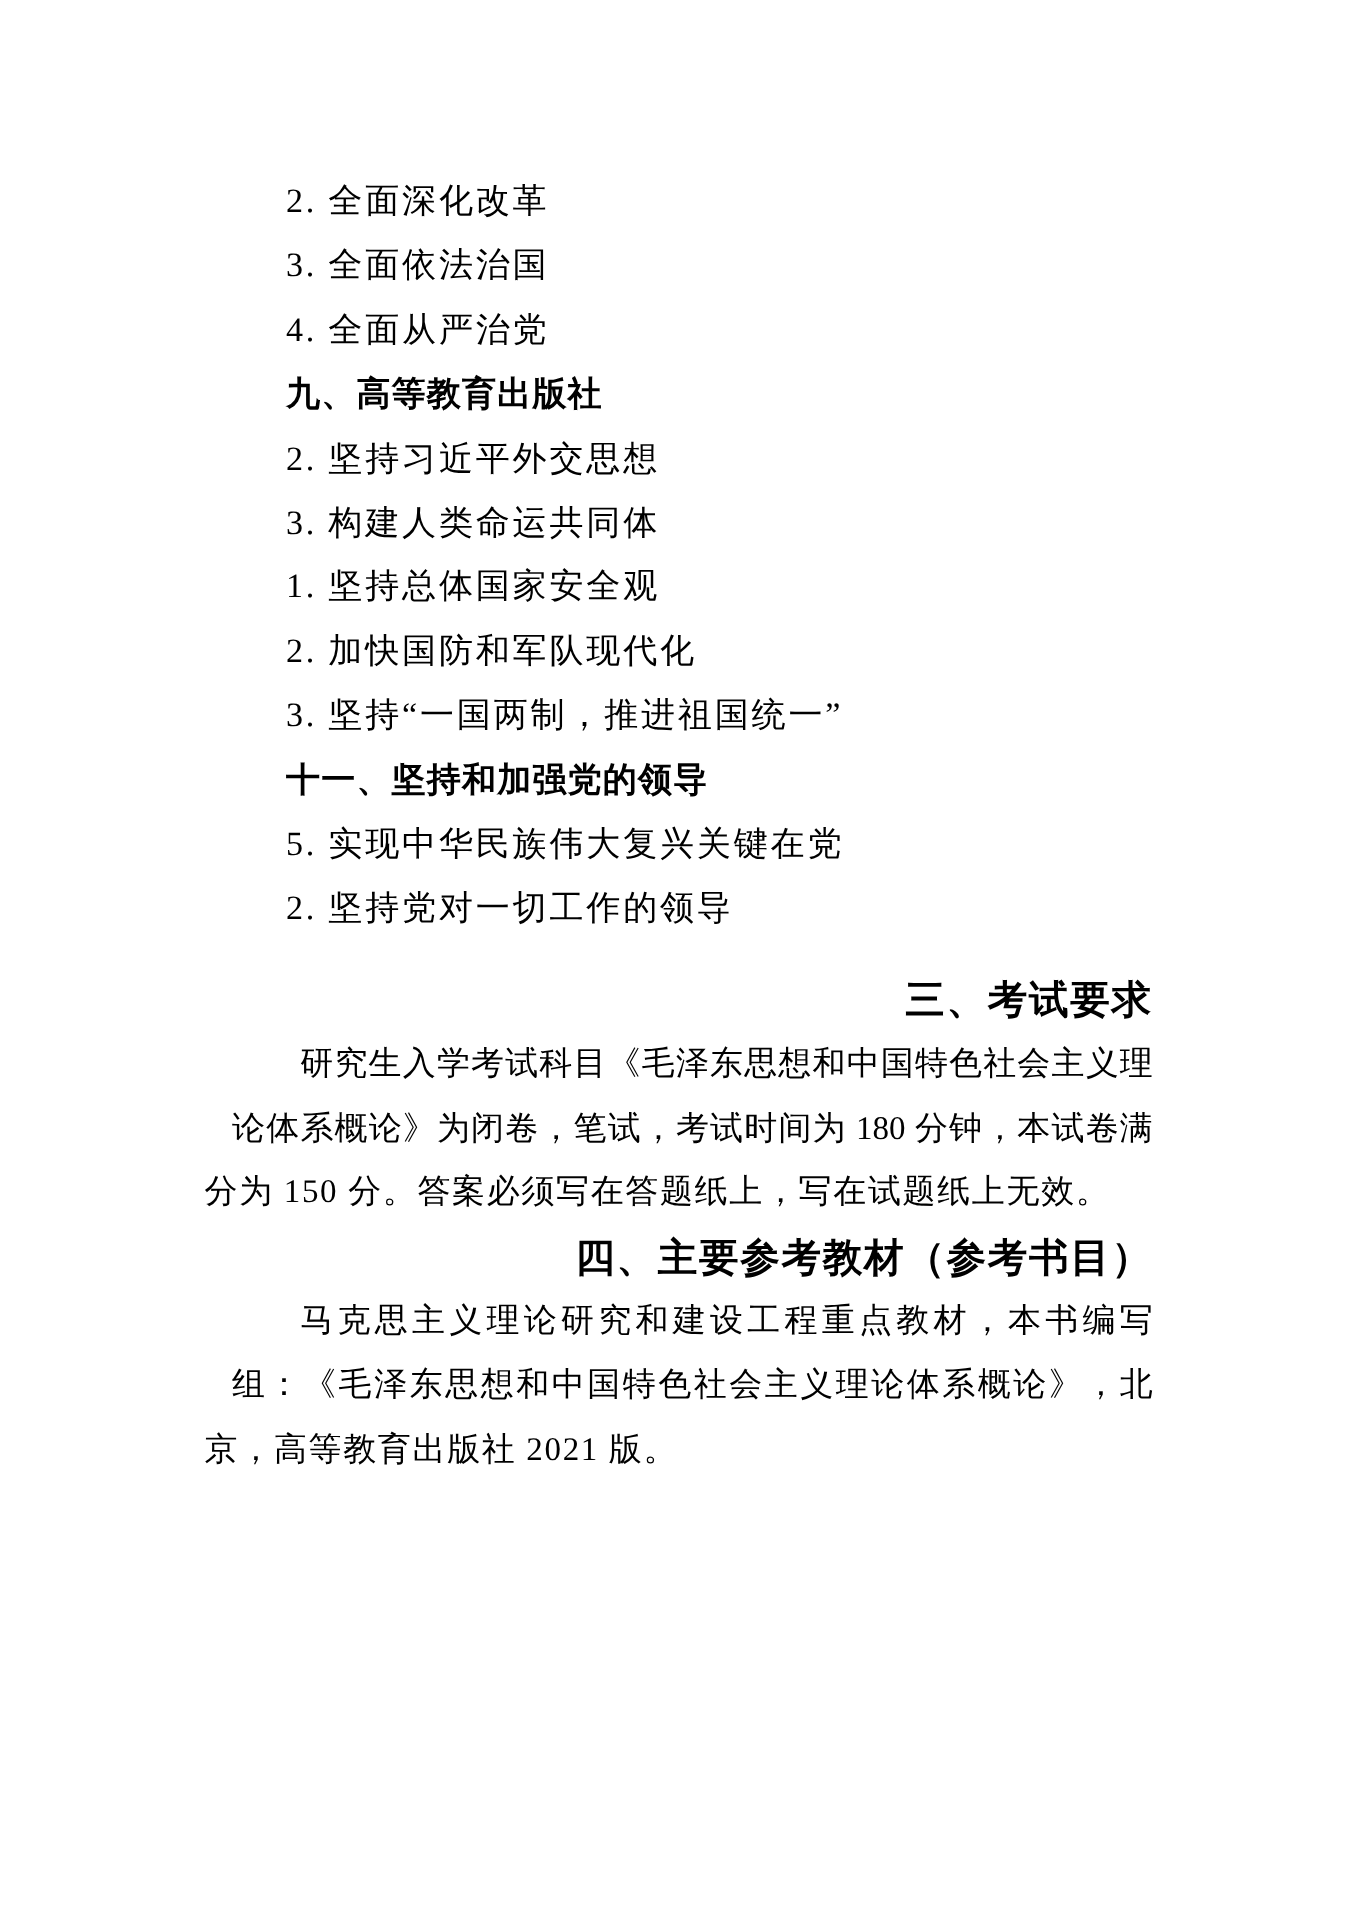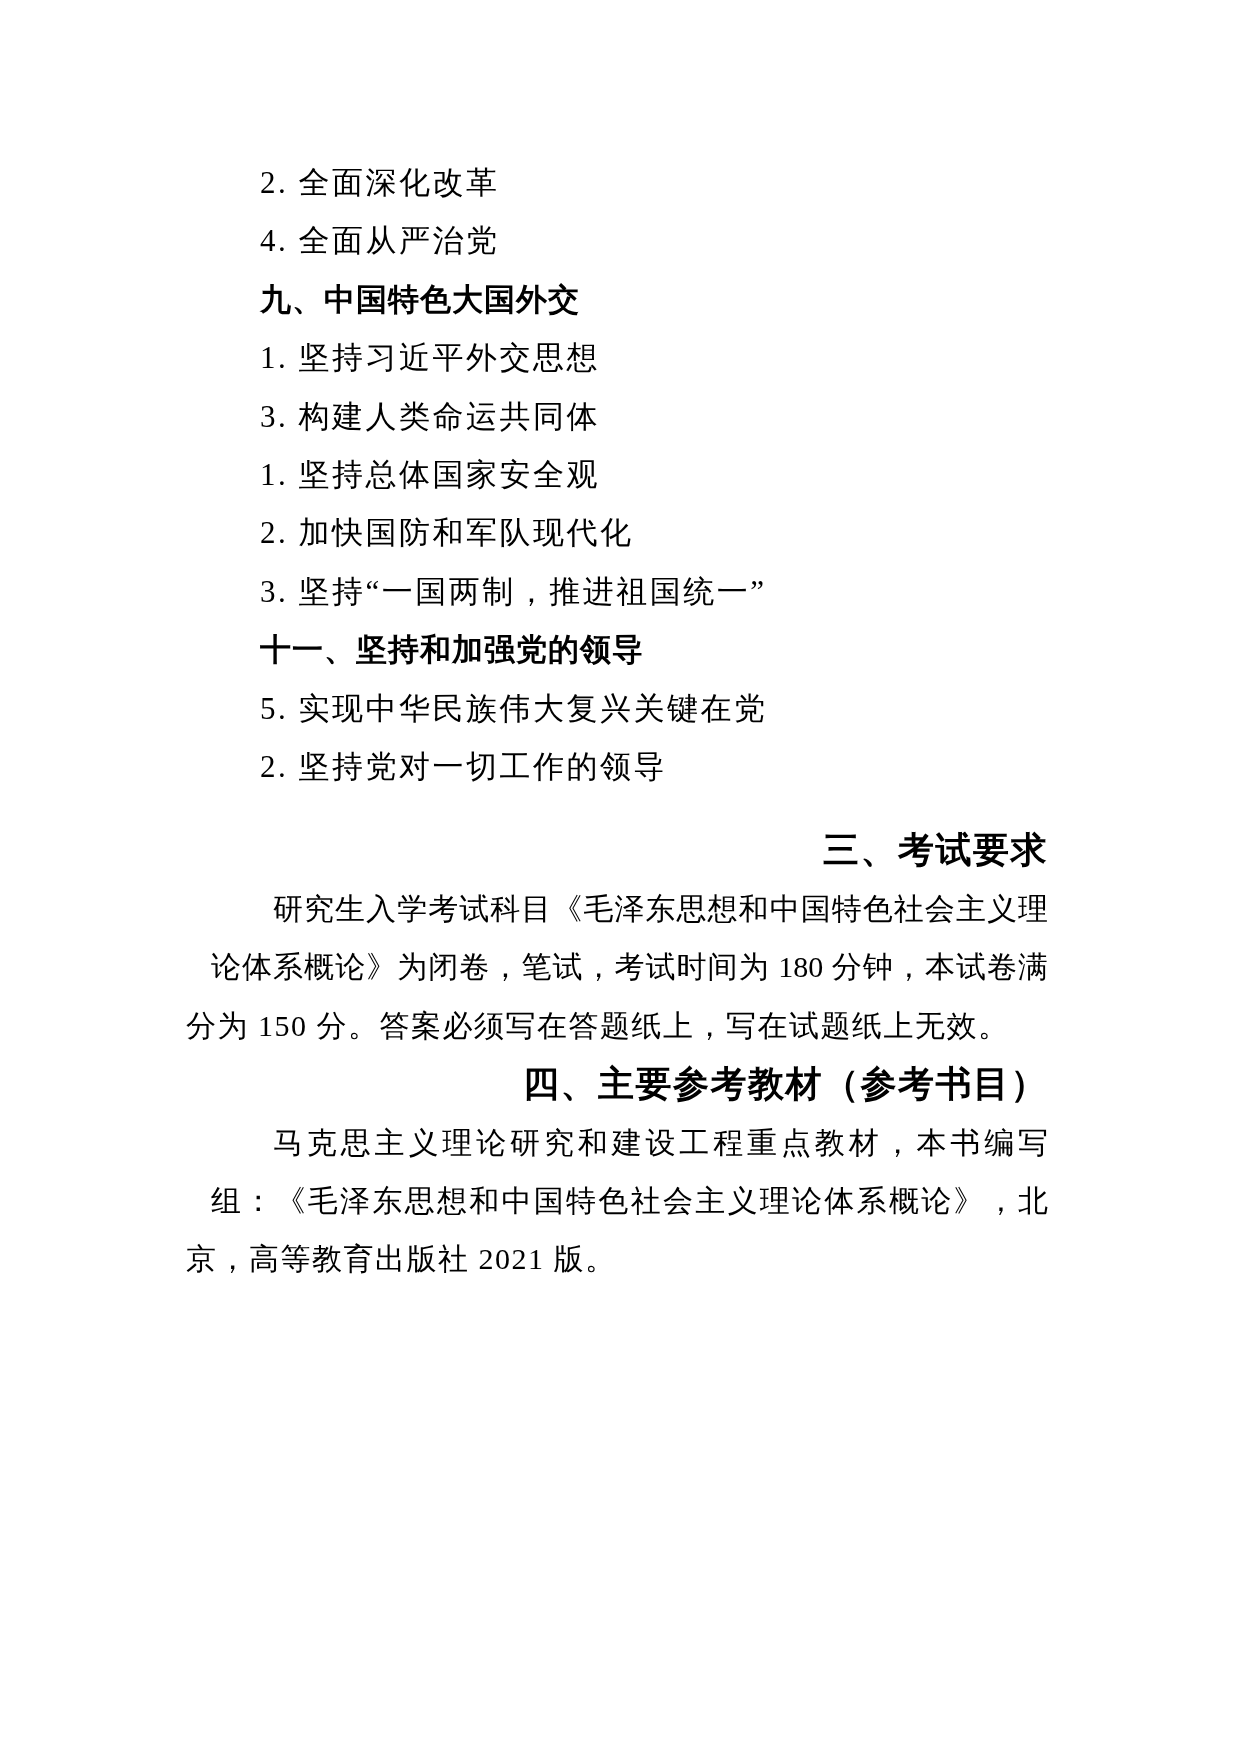--- a/index.html
+++ b/index.html
@@ -76,23 +76,24 @@
   }
 </style>
 </head>
 <body>
 
 <div class="page">
   <div class="content">
 
     <div class="outline">
       <div class="oline item">2. 全面深化改革</div>
+      <div class="oline item">3. 全面依法治国</div>
       <div class="oline item">4. 全面从严治党</div>
-      <div class="oline sec">九、中国特色大国外交</div>
-      <div class="oline item">1. 坚持习近平外交思想</div>
+      <div class="oline sec">九、高等教育出版社</div>
+      <div class="oline item">2. 坚持习近平外交思想</div>
       <div class="oline item">3. 构建人类命运共同体</div>
       <div class="oline item">1. 坚持总体国家安全观</div>
       <div class="oline item">2. 加快国防和军队现代化</div>
       <div class="oline item">3. 坚持“一国两制，推进祖国统一”</div>
       <div class="oline sec">十一、坚持和加强党的领导</div>
       <div class="oline item">5. 实现中华民族伟大复兴关键在党</div>
       <div class="oline item">2. 坚持党对一切工作的领导</div>
     </div>
 
     <section>

